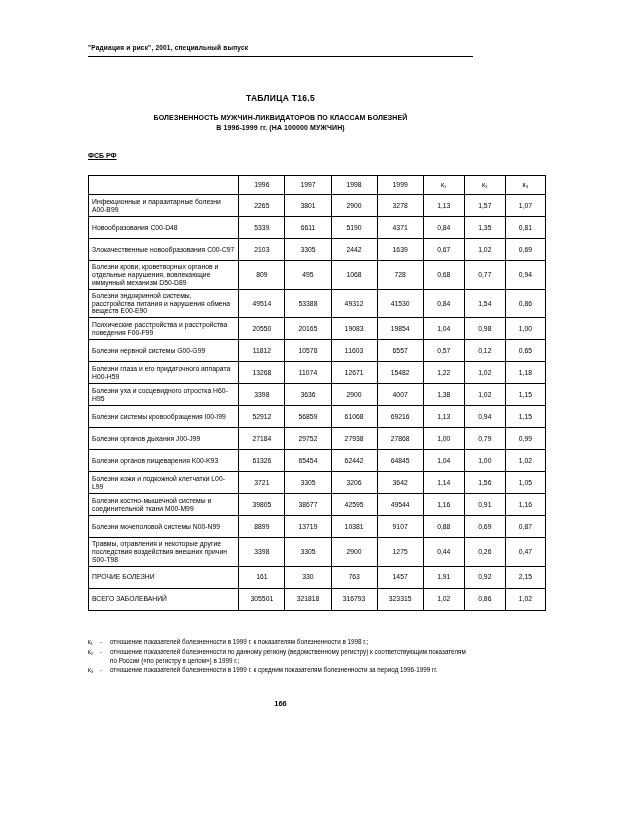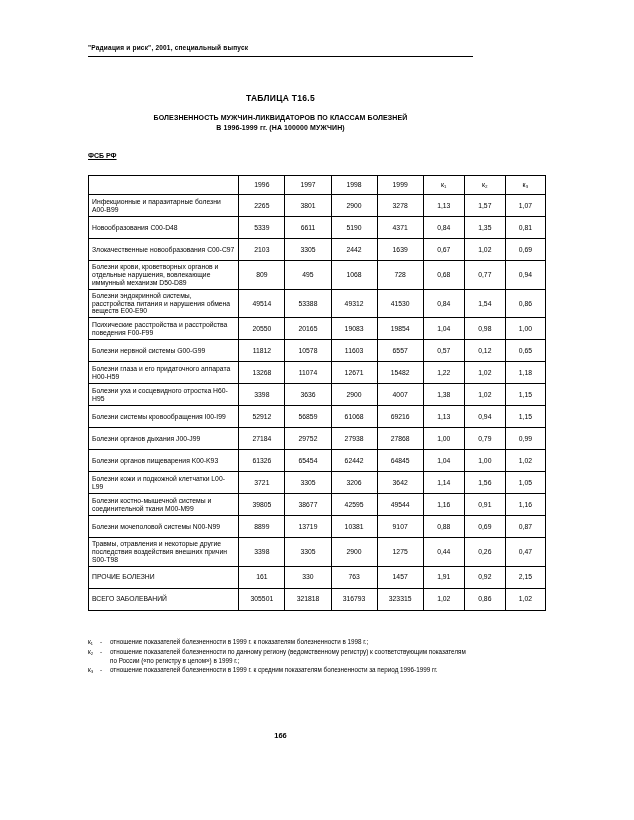--- a/index.html
+++ b/index.html
@@ -73,21 +73,21 @@
     line-height: 1.4;
   }
   .fn-row { display: flex; margin-bottom: 1px; }
   .fn-marker { flex: 0 0 12px; }
   .fn-dash { flex: 0 0 10px; text-align: left; }
   .fn-text { flex: 1; }
   .page-number {
     text-align: center;
     font-weight: bold;
     font-size: 7.5px;
-    margin-top: 56px;
+    margin-top: 24px;
   }
 </style>
 </head>
 <body>
 
 <div class="page">
 
   <div class="running-header">"Радиация и риск", 2001, специальный выпуск</div>
 
   <div class="title">ТАБЛИЦА Т16.5</div>

